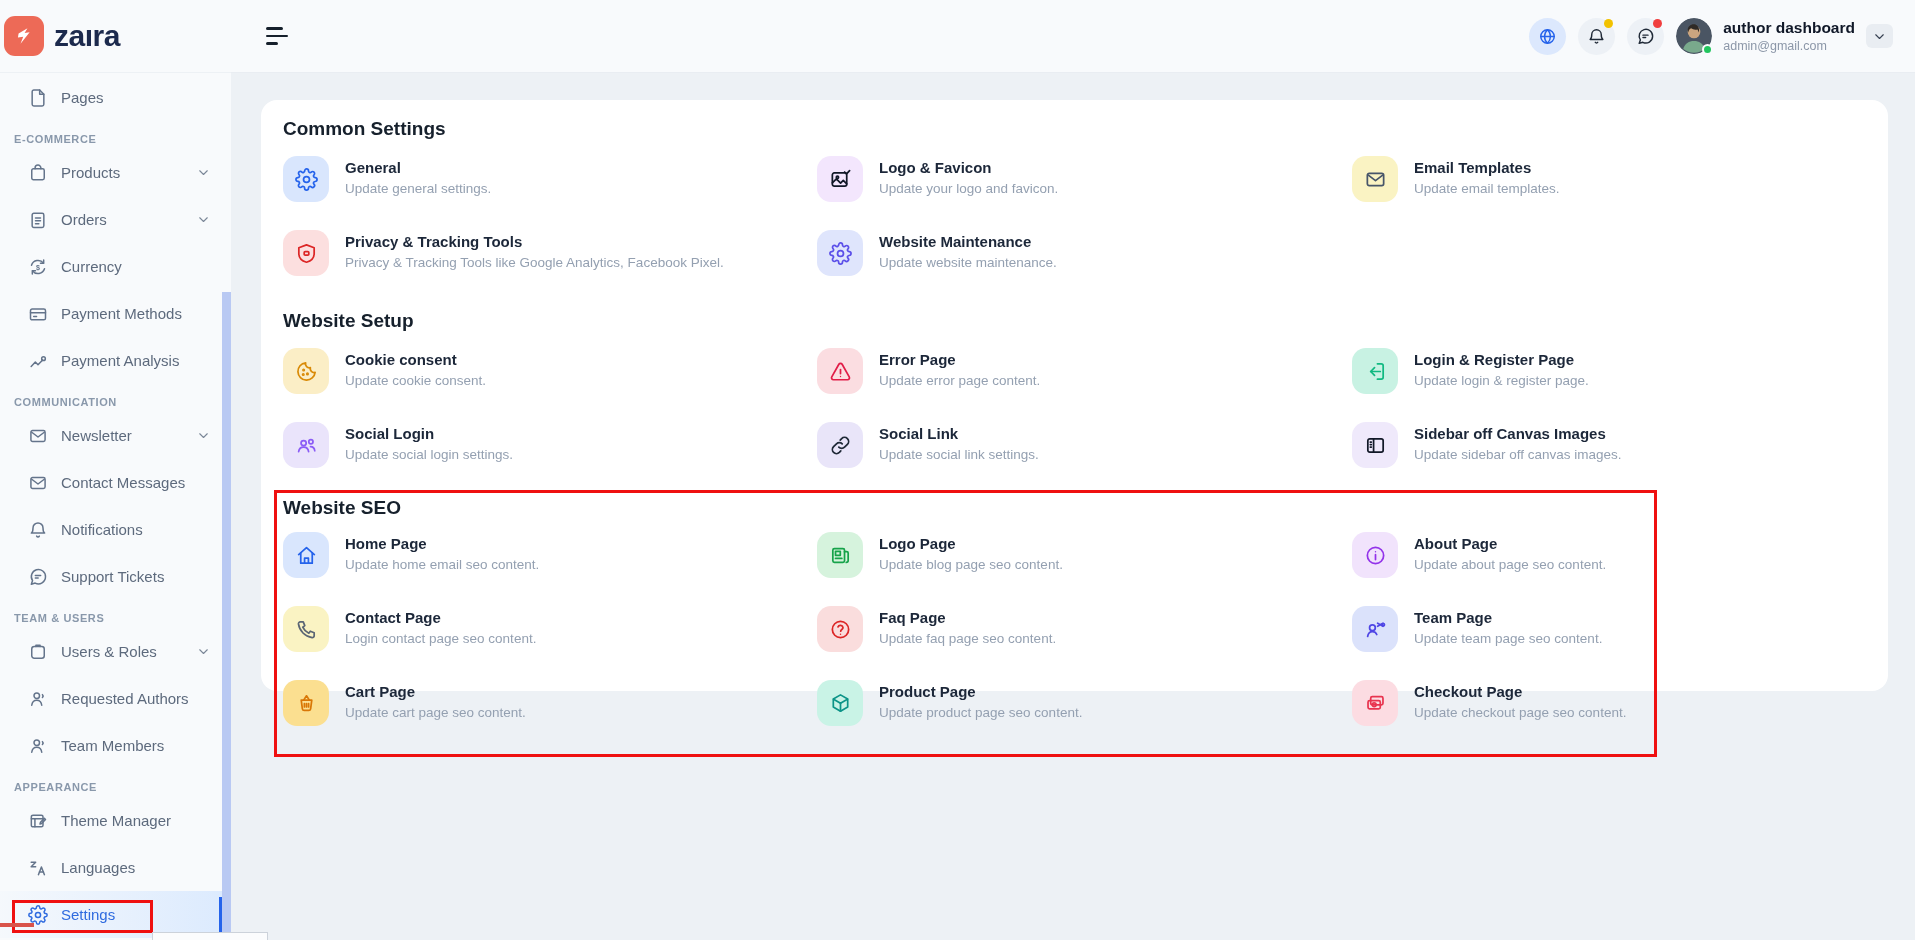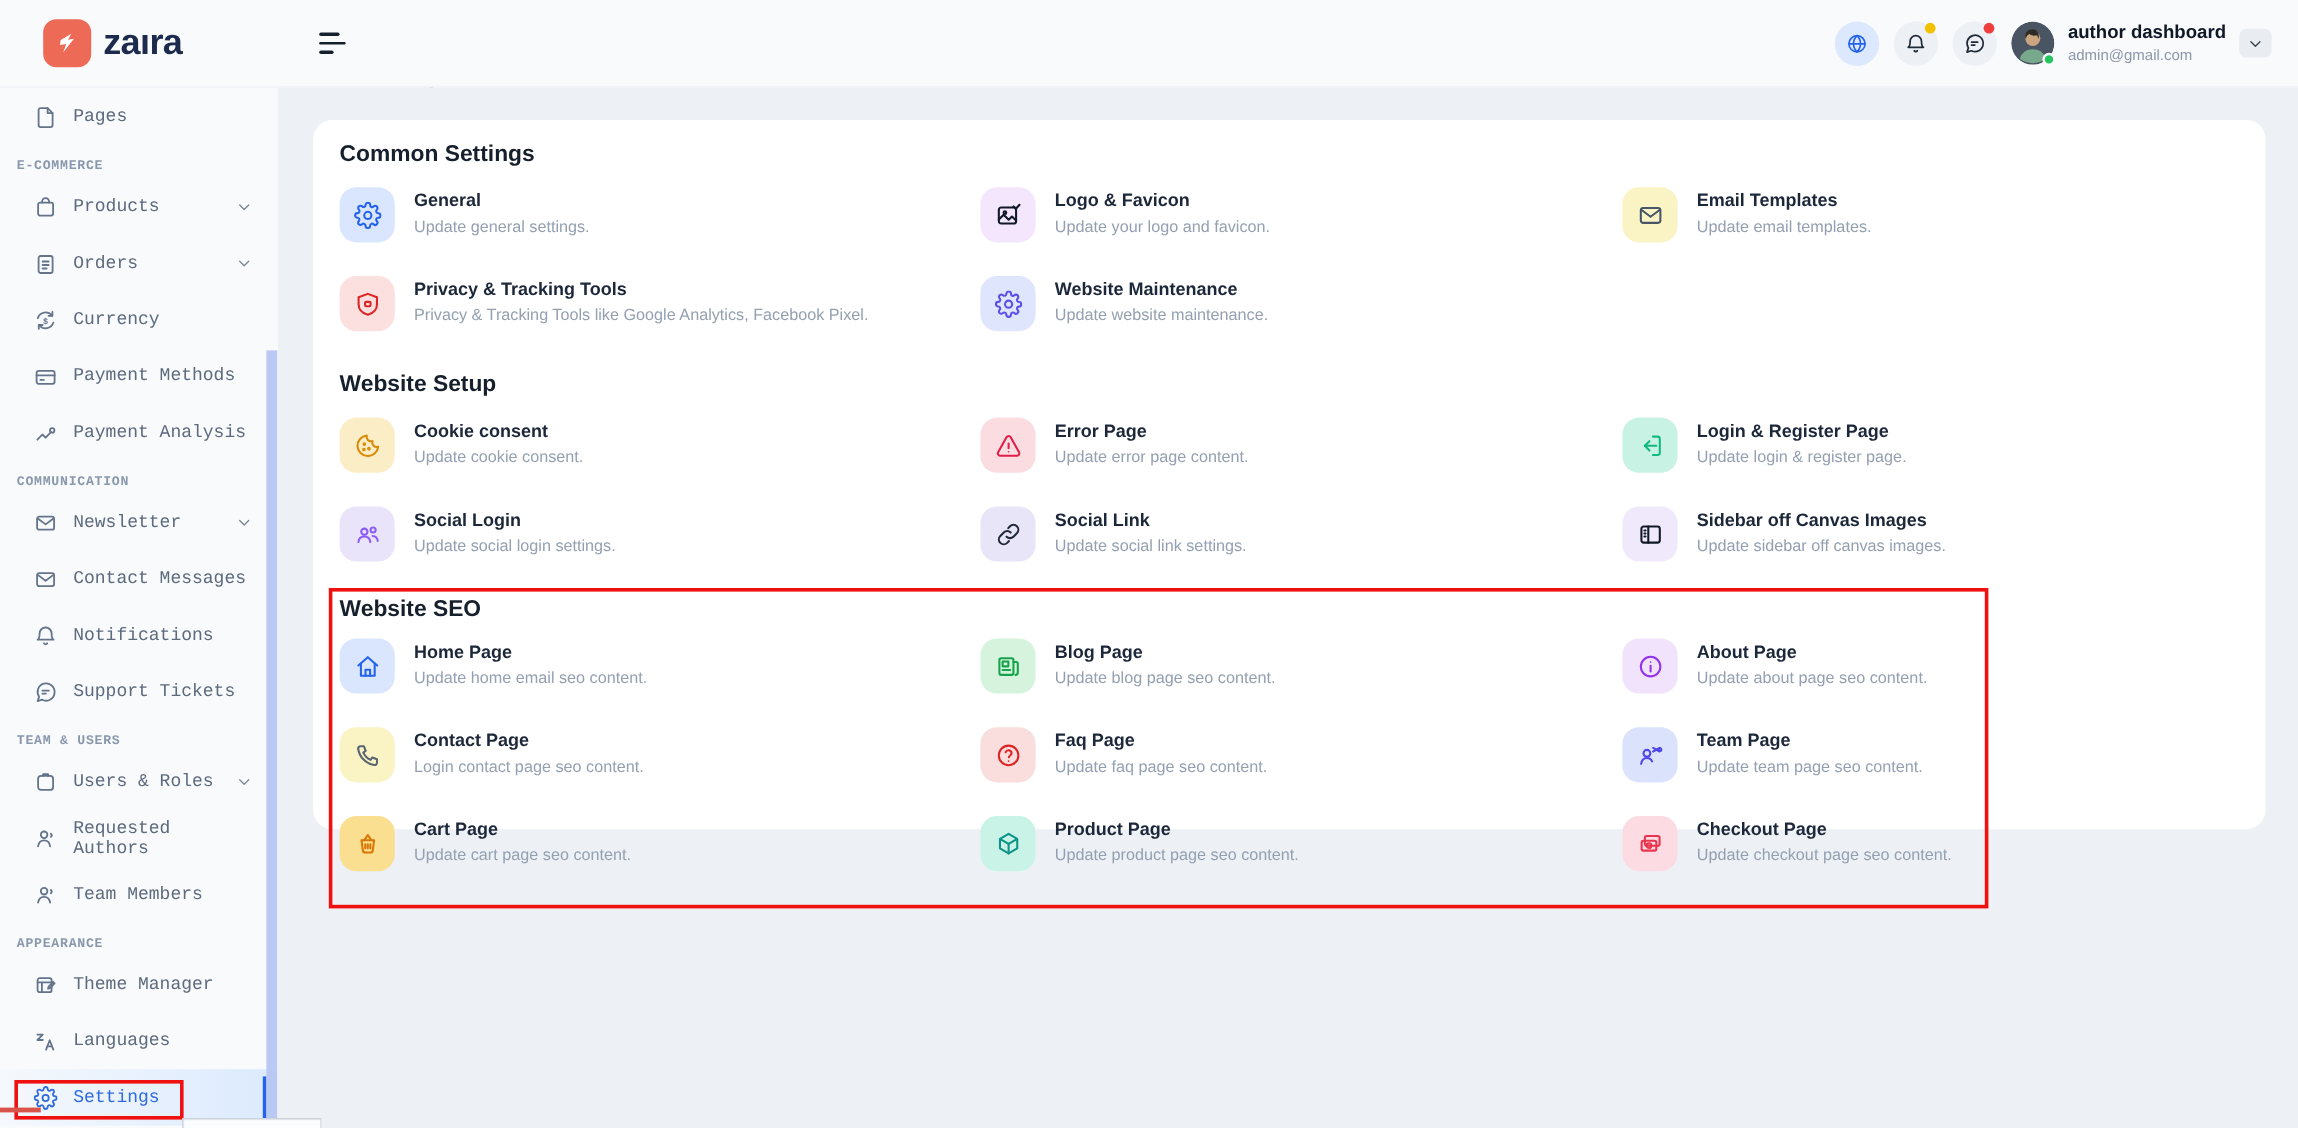--- a/index.html
+++ b/index.html
@@ -1,27 +1,27 @@
 <!DOCTYPE html>
 <html><head>
 <meta charset="utf-8">
 <style>
   * { box-sizing: border-box; margin: 0; padding: 0; }
   html,body { width:1915px; height:940px; overflow:hidden;
     font-family:"Liberation Sans","DejaVu Sans",sans-serif; background:#edf1f5; }
 
   
   .side { position:fixed; left:0; top:0; width:231px; height:940px; background:#f8fafc; z-index:2; }
-  .logo-row { height:73px; display:flex; align-items:center; padding-left:36px; gap:10px;
+  .logo-row { height:73px; display:flex; align-items:center; padding-left:4px; gap:10px;
     border-bottom:1px solid #edf1f5; }
   .logo-mark { width:40px; height:40px; border-radius:11px; background:#ed6a57;
     display:flex; align-items:center; justify-content:center; }
   .logo-mark svg { width:26px; height:26px; }
   .wordmark { font-size:30px; font-weight:800; color:#1c2a4d; letter-spacing:-.5px; }
-  nav { padding-top:1px;font-family:Liberation Mono, monospace; }
+  nav { padding-top:1px; }
   .nav-label { font-size:11px; font-weight:bold; color:#8998ab; letter-spacing:.6px;
     padding:12px 0 3px 14px; height:28px; }
   .nav-item { display:flex; align-items:center; gap:13px; height:47px; padding:0 20px 0 28px;
     color:#5d6a7d; font-size:15px; cursor:pointer; position:relative; }
   .nav-ico { width:20px; height:20px; color:#64748b; flex:0 0 20px; }
   .nav-ico svg, .chev svg, .tile svg, .hbtn svg, .caret-box svg { width:100%; height:100%; display:block; }
   .chev { margin-left:auto; width:15px; height:15px; color:#7b8798; }
   .nav-item.active { color:#2f6bdf; background:linear-gradient(90deg, rgba(219,234,254,.1), #dbeafe); }
   .nav-item.active .nav-ico { color:#2f6bdf; }
   .nav-item.active::after { content:""; position:absolute; right:9px; top:6px; bottom:6px;
@@ -513,21 +513,21 @@
         <div class="s-item">
           <span class="tile" style="background: rgb(214, 243, 221); color: rgb(22, 163, 74);">
               <svg viewBox="0 0 24 24" fill="none" stroke="currentColor" stroke-width="1.8" stroke-linecap="round" stroke-linejoin="round">
                 <rect x="4" y="4.8" width="12.2" height="14.4" rx="1.6"></rect>
                 <path d="M16.2 8h2.3a1.5 1.5 0 0 1 1.5 1.5v7.7a2 2 0 0 1-2 2"></path>
                 <rect x="6.8" y="7.6" width="5" height="4.2"></rect>
                 <path d="M6.8 15h6.6"></path>
               </svg>
             </span>
           <span class="txt">
-            <span class="s-title">Blog Page</span>
+            <span class="s-title">Logo Page</span>
             <span class="s-sub">Update blog page seo content.</span>
           </span>
         </div>
         <div class="s-item">
           <span class="tile" style="background: rgb(241, 227, 252); color: rgb(147, 51, 234);">
               <svg viewBox="0 0 24 24" fill="none" stroke="currentColor" stroke-width="1.8" stroke-linecap="round" stroke-linejoin="round">
                 <circle cx="12" cy="12" r="8.5"></circle>
                 <path d="M12 11.2v5"></path>
                 <circle cx="12" cy="8" r=".75" fill="currentColor" stroke="none"></circle>
               </svg>

